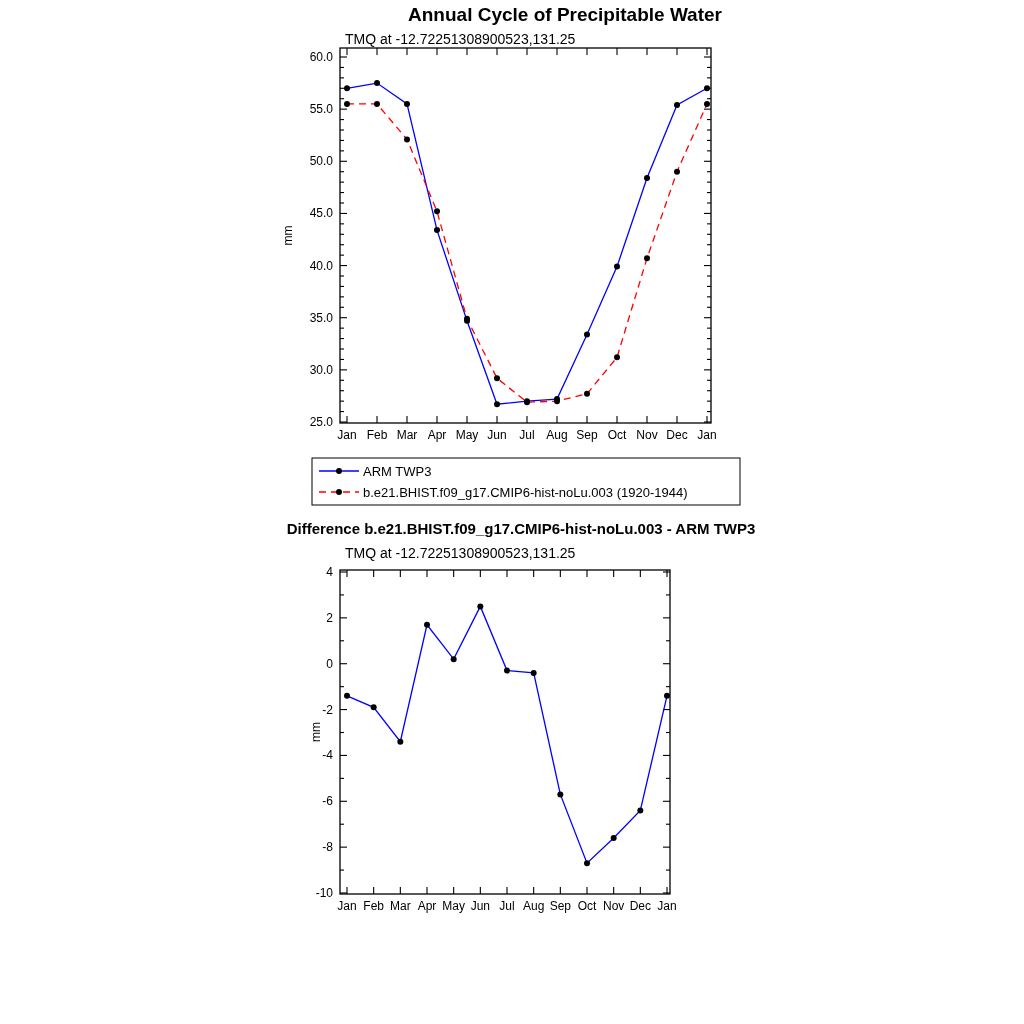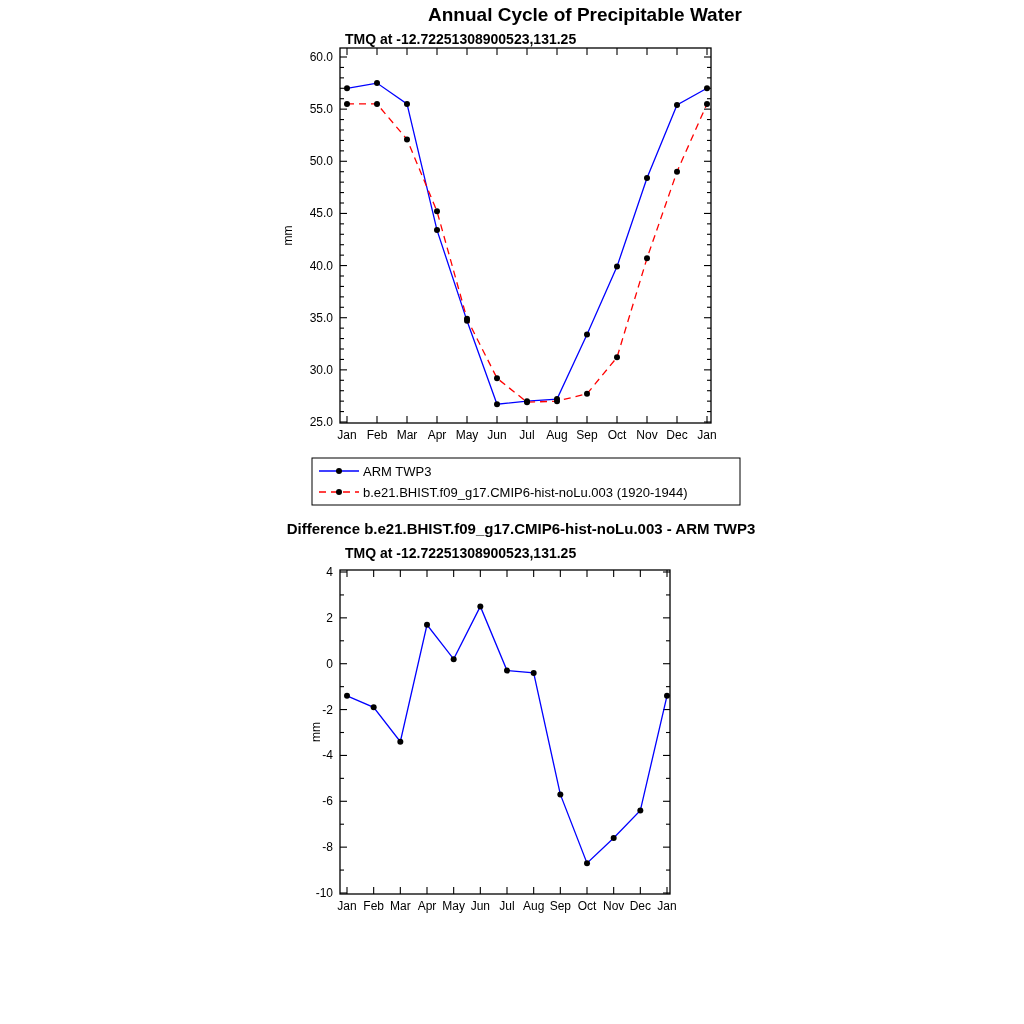--- a/index.html
+++ b/index.html
@@ -12,27 +12,27 @@
     color:#000;
   }
   #plot-svg{position:absolute;left:0;top:0;}
   svg text{font-family:"Liberation Sans","DejaVu Sans",sans-serif;fill:#000;}
   .chart-title{
     position:absolute;
     transform:translateX(-50%);
     white-space:nowrap;
     font-weight:bold;
   }
-  .title-1{top:4px;left:565px;font-size:19px;margin-left:20px;}
+  .title-1{top:4px;left:565px;font-size:19px;}
   .title-2{top:520px;left:507px;font-size:15px;padding-left:28px;}
   .chart-subtitle{
     position:absolute;
     white-space:nowrap;
     font-size:14px;
-    font-weight:bold;
+    font-weight:normal;
   }
   .subtitle-1{top:31px;left:345px;}
   .subtitle-2{top:545px;left:345px;}
 </style>
 </head>
 <body>
 
 <div class="page">
   <div class="chart-title title-1">Annual Cycle of Precipitable Water</div>
   <div class="chart-subtitle subtitle-1">TMQ at -12.72251308900523,131.25</div>

